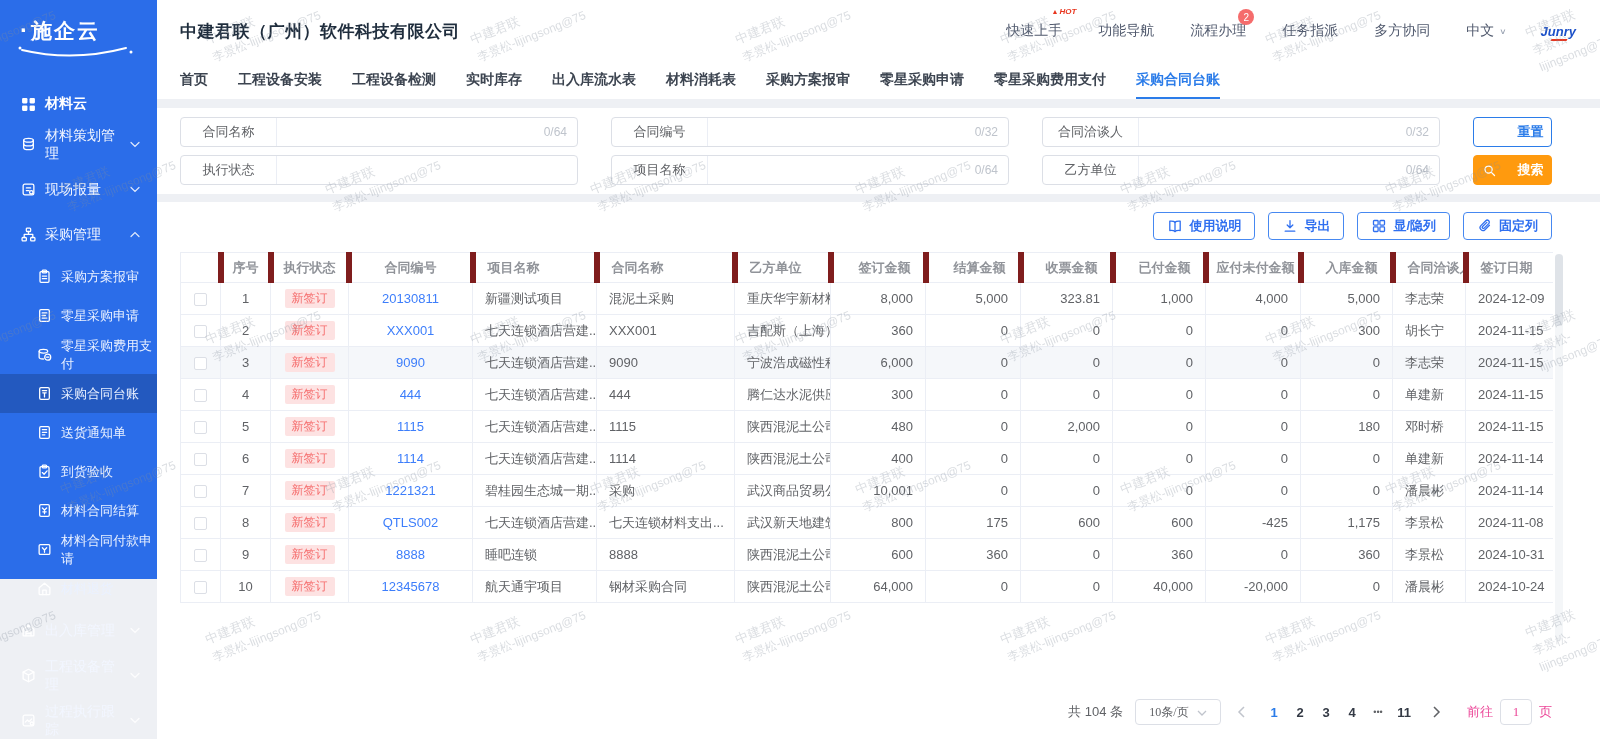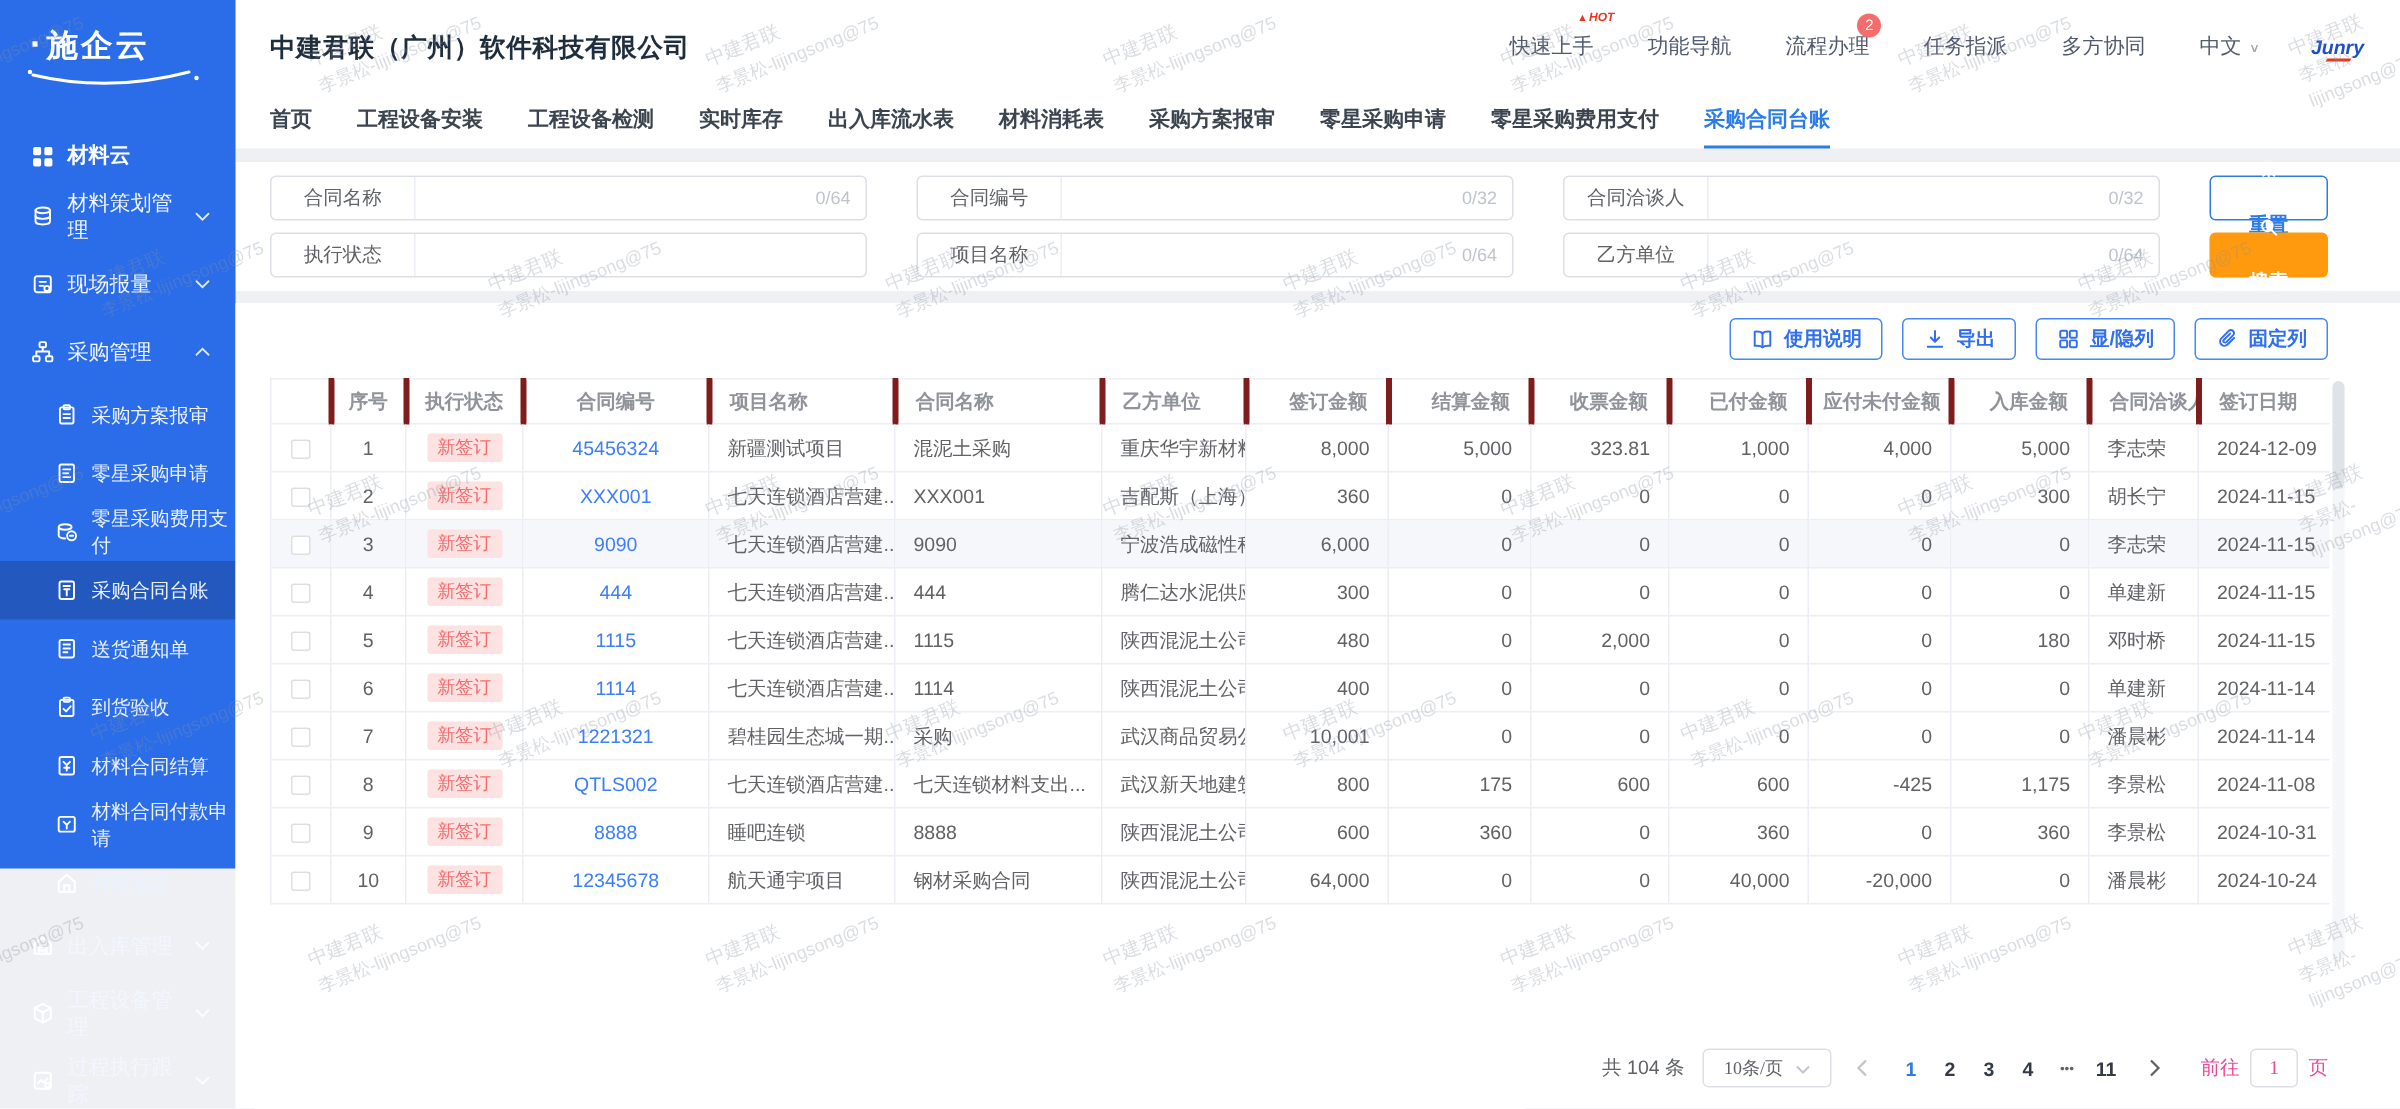--- a/index.html
+++ b/index.html
@@ -42,33 +42,33 @@
 
   
   .filter-panel { background:#fff; padding:9px 48px 9px 23px; }
   .frow { display:flex; gap:33px; }
   .frow + .frow { margin-top:8px; }
   .fgroup { width:398px; height:30px; border:1px solid #dcdfe6; border-radius:4px; display:flex; align-items:center; background:#fff; }
   .flabel { width:96px; text-align:center; font-size:13px; color:#606266; border-right:1px solid #ebeef5; line-height:28px; height:100%; flex:0 0 96px; }
   .finput { flex:1; height:100%; display:flex; align-items:center; padding:0 10px; }
   .fcount { margin-left:auto; color:#bfc4cc; font-size:12px; }
   .fchev { margin-left:auto; color:#c0c4cc; }
-  .fbtn { width:79px; height:30px; border-radius:4px; display:flex; align-items:center; justify-content:center; gap:20px; font-size:13px; font-weight:600; cursor:pointer;flex-direction:column; }
+  .fbtn { width:79px; height:30px; border-radius:4px; display:flex; align-items:center; justify-content:center; gap:20px; font-size:13px; font-weight:600; cursor:pointer; }
   .fbtn.reset { background:#fff; border:1px solid #2b7ce9; color:#2b7ce9; }
   .fbtn.search { background:#ff9a0e; border:1px solid #ff9a0e; color:#fff; }
   .fbtn svg { width:13px; height:13px; stroke:currentColor; fill:none; stroke-width:1.4; }
 
   
   .table-panel { background:#fff; margin-top:8px; flex:1; position:relative; padding:10px 48px 0 23px; display:flex; flex-direction:column; }
   .toolbar { display:flex; justify-content:flex-end; gap:13px; margin-bottom:12px; }
   .tbtn { height:28px; padding:0 13px; border:1px solid #4688f1; border-radius:4px; background:#fff; color:#2f6ff0; font-size:13px; font-weight:600; display:flex; align-items:center; gap:6px; cursor:pointer; }
   .tbtn svg { width:14px; height:14px; stroke:#2f6ff0; fill:none; stroke-width:1.3; }
 
   table.grid { border-collapse:collapse; table-layout:fixed; width:1372px; }
-  .grid th { height:30px; font-size:13px; font-weight:600; color:#909399; background:#fff; border-top:1px solid #ebeef5; border-bottom:1px solid #ebeef5; border-right:4px solid #7f1d1d; white-space:nowrap; overflow:hidden; }
+  .grid th { height:30px; font-size:13px; font-weight:600; color:#909399; background:#fff; border-top:1px solid #ebeef5; border-bottom:1px solid #ebeef5; border-right:6px solid #7f1d1d; white-space:nowrap; overflow:hidden; }
   .grid td { height:32px; font-size:13px; color:#606266; border-bottom:1px solid #ebeef5; border-right:1px solid #ebeef5; white-space:nowrap; overflow:hidden; }
   .grid th:first-child, .grid td:first-child { border-left:1px solid #ebeef5; }
   .grid th:last-child, .grid td:last-child { border-right:none; }
   .grid .al { text-align:left; padding:0 8px 0 12px; }
   .grid .ar { text-align:right; padding:0 12px 0 8px; }
   .grid .ac { text-align:center; }
   .grid tr.hl td { background:#f5f7fa; }
   .cbox { width:13px; height:13px; border:1px solid #dcdfe6; border-radius:2px; background:#fff; display:inline-block; vertical-align:middle; }
   .badge { display:inline-block; background:#fde2e2; color:#f56c6c; font-size:12px; padding:2px 7px; border-radius:2px; line-height:15px; }
   a.lnk { color:#3d7efb; text-decoration:none; cursor:pointer; }
@@ -464,21 +464,21 @@
               <th class="ar">入库金额</th>
               <th class="al">合同洽谈人</th>
               <th class="al">签订日期</th>
             </tr>
           </thead>
           <tbody>
             <tr>
               <td class="ac"><span class="cbox"></span></td>
               <td class="ac">1</td>
               <td class="ac"><span class="badge">新签订</span></td>
-              <td class="ac"><a class="lnk">45456324</a></td>
+              <td class="ac"><a class="lnk">20130811</a></td>
               <td class="al">新疆测试项目</td>
               <td class="al">混泥土采购</td>
               <td class="al">重庆华宇新材料有...</td>
               <td class="ar">8,000</td>
               <td class="ar">5,000</td>
               <td class="ar">323.81</td>
               <td class="ar">1,000</td>
               <td class="ar">4,000</td>
               <td class="ar">5,000</td>
               <td class="al">李志荣</td>

